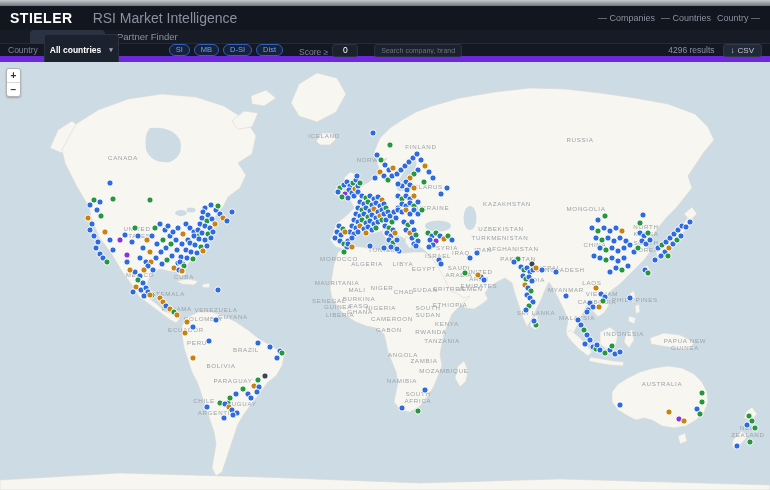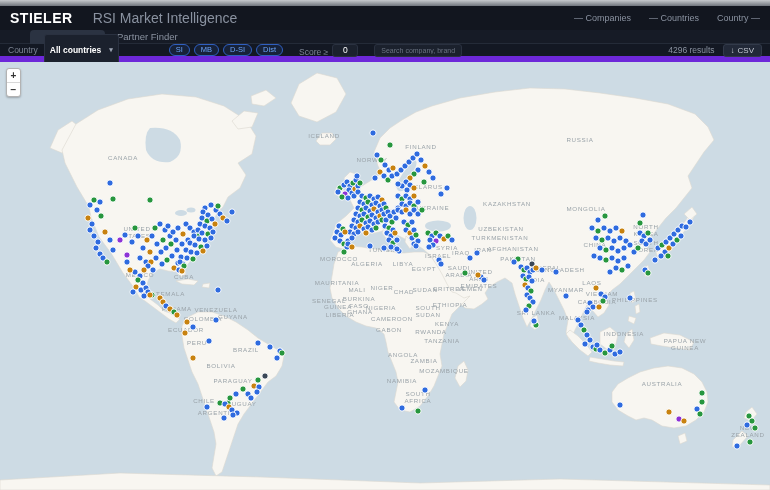--- a/index.html
+++ b/index.html
@@ -6,21 +6,21 @@
   *{box-sizing:border-box;font-family:"Liberation Sans",sans-serif;}
   #app{position:relative;width:770px;height:490px;overflow:hidden;background:#cddbe4;}
   
   .top-strip{position:absolute;left:0;top:0;width:770px;height:6px;
     background:linear-gradient(#c7cacd,#70757d);}
   
   .header{position:absolute;left:0;top:6px;width:770px;height:24px;background:#12161f;
     display:flex;align-items:center;padding:0 10px;}
   .brand{color:#ffffff;font-weight:bold;font-size:14px;letter-spacing:.5px;}
   .product{color:#8a92a0;font-size:14px;margin-left:20px;}
-  .hstats{margin-left:auto;display:flex;gap:18px;color:#8a92a0;font-size:9px;}
+  .hstats{margin-left:auto;display:flex;gap:6px;color:#8a92a0;font-size:9px;}
   
   .tabbar{position:absolute;left:0;top:30px;width:770px;height:14px;background:#161b26;
     border-bottom:1px solid #242b38;display:flex;align-items:center;padding:0 10px;}
   .tab-active{background:#2b3342;color:#fff;font-size:9.5px;font-weight:bold;
     border-radius:4px 4px 0 0;padding:2px 28px;margin-left:20px;height:14px;display:flex;align-items:center;}
   .tab{color:#8a92a0;font-size:9.5px;padding:2px 12px;}
   
   .filterbar{position:absolute;left:0;top:44px;width:770px;height:18px;background:#131823;
     border-bottom:6px solid #6d28d9;display:flex;align-items:center;padding:0 8px;gap:6px;}
   .flabel{color:#7d8594;font-size:8.5px;}

